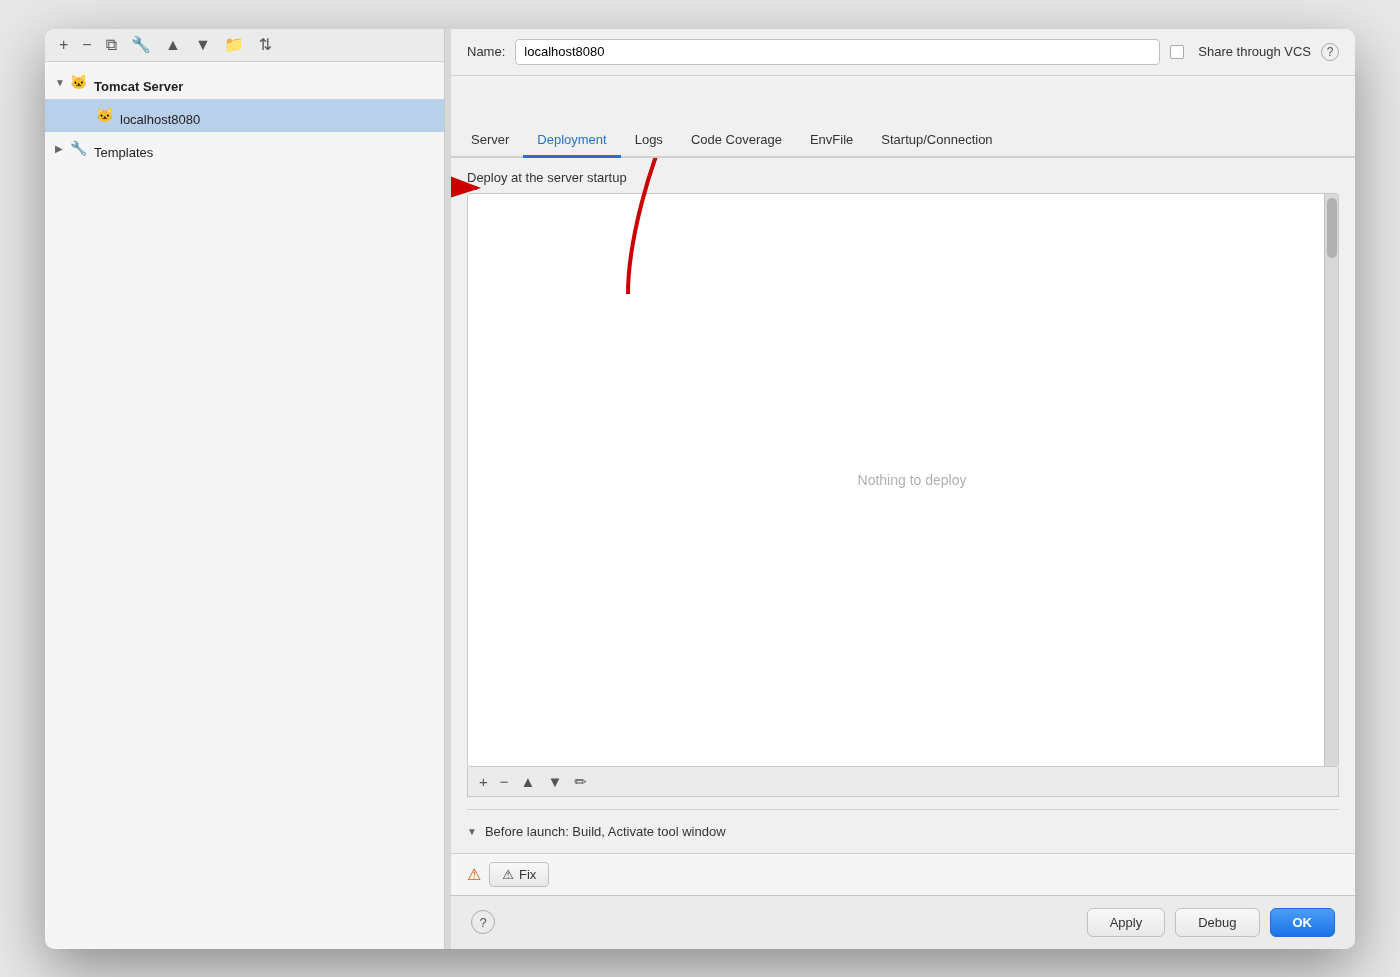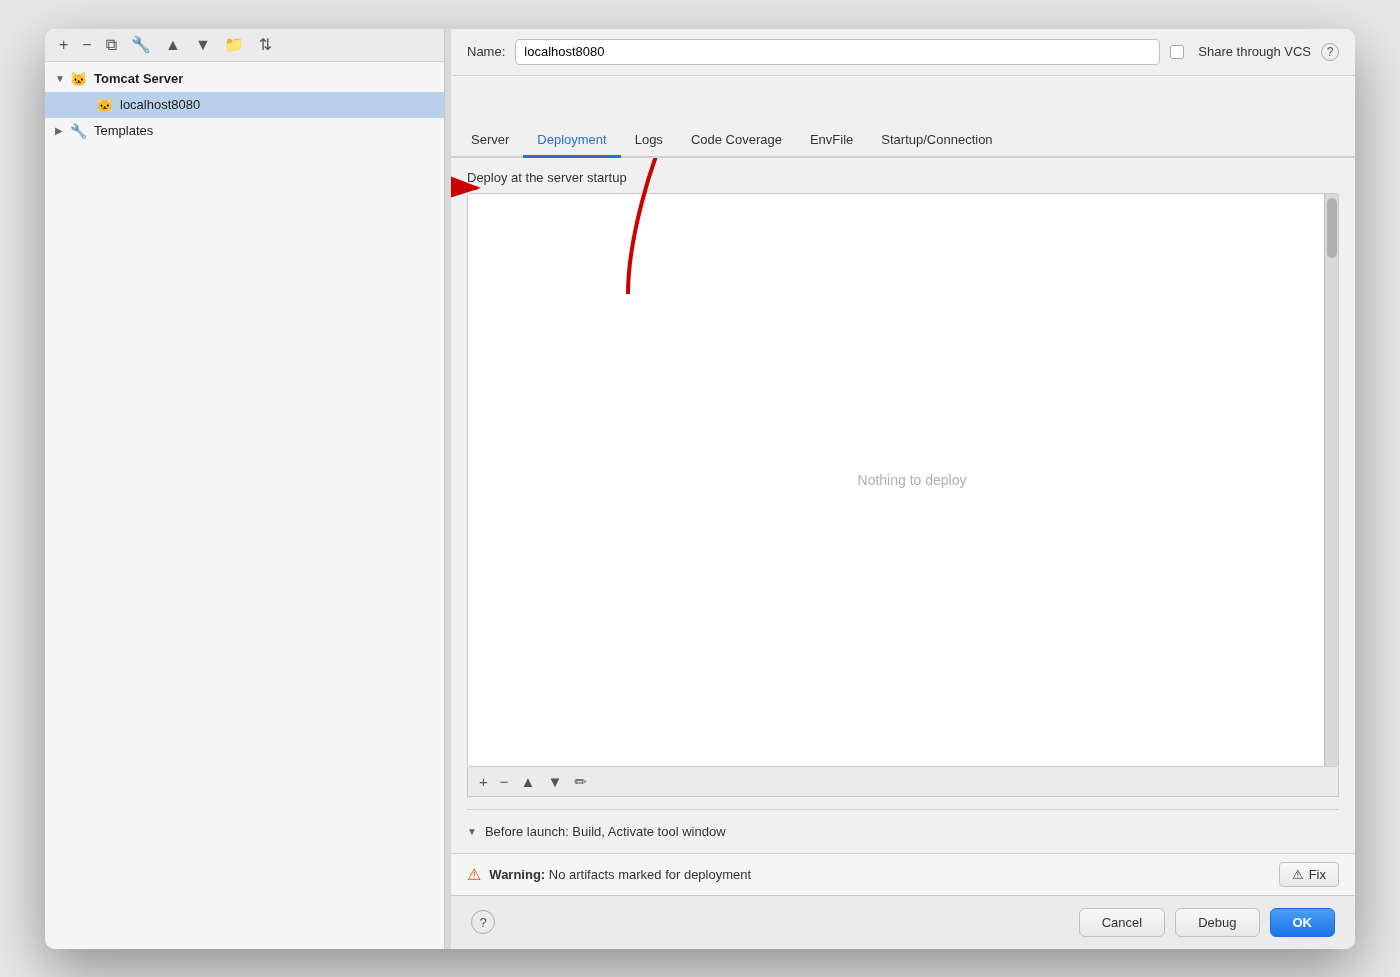--- a/index.html
+++ b/index.html
@@ -113,20 +113,21 @@
       margin-right: 5px;
       flex-shrink: 0;
       display: flex;
       align-items: center;
       justify-content: center;
       font-size: 14px;
     }
     .tree-item .item-label {
       font-size: 13px;
       color: #222;
+      margin-top: 8px;
     }
     .tree-item.parent { font-weight: 600; }
     .tree-item.child { padding-left: 36px; }
     .tree-item.templates { padding-left: 10px; }
     
     .tomcat-icon { font-size: 14px; }
     
     .main-area {
       flex: 1;
       display: flex;
@@ -493,32 +494,28 @@
         <div class="before-launch-section">
           <div class="before-launch-header">
             <span class="bl-arrow">▼</span>
             <span>Before launch: Build, Activate tool window</span>
           </div>
         </div>
       </div>
 
       <div class="warning-bar">
         <span class="warning-icon">⚠</span>
-        <span class="warning-text">
-          <strong>Warning:</strong>
-          <span>No artifacts marked for deployment</span>
-        </span>
         <button class="fix-btn">
           <span>⚠</span>
           <span>Fix</span>
         </button>
       </div>
 
       <div class="dialog-footer">
         <div class="bottom-help">?</div>
         <div style="flex:1"></div>
-        <button class="footer-btn btn-cancel">Cancel</button>
+        <button class="footer-btn btn-cancel">Apply</button>
         <button class="footer-btn btn-apply">Debug</button>
         <button class="footer-btn btn-ok">OK</button>
       </div>
     </div>
   </div>
 </div>
 
 </body></html>

